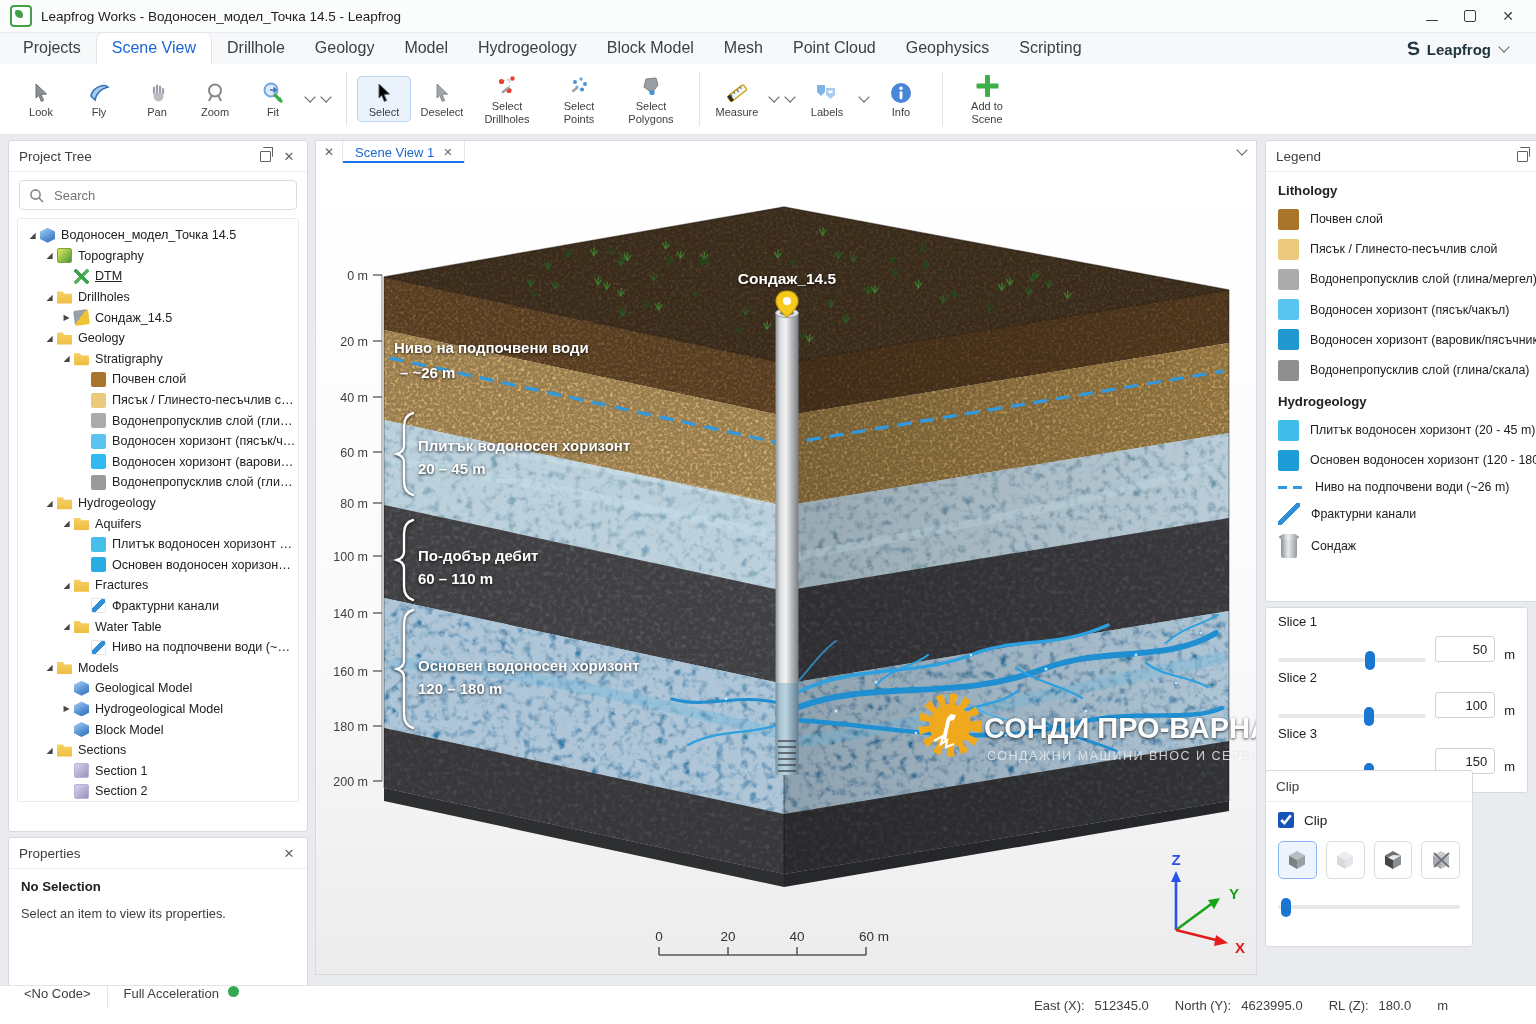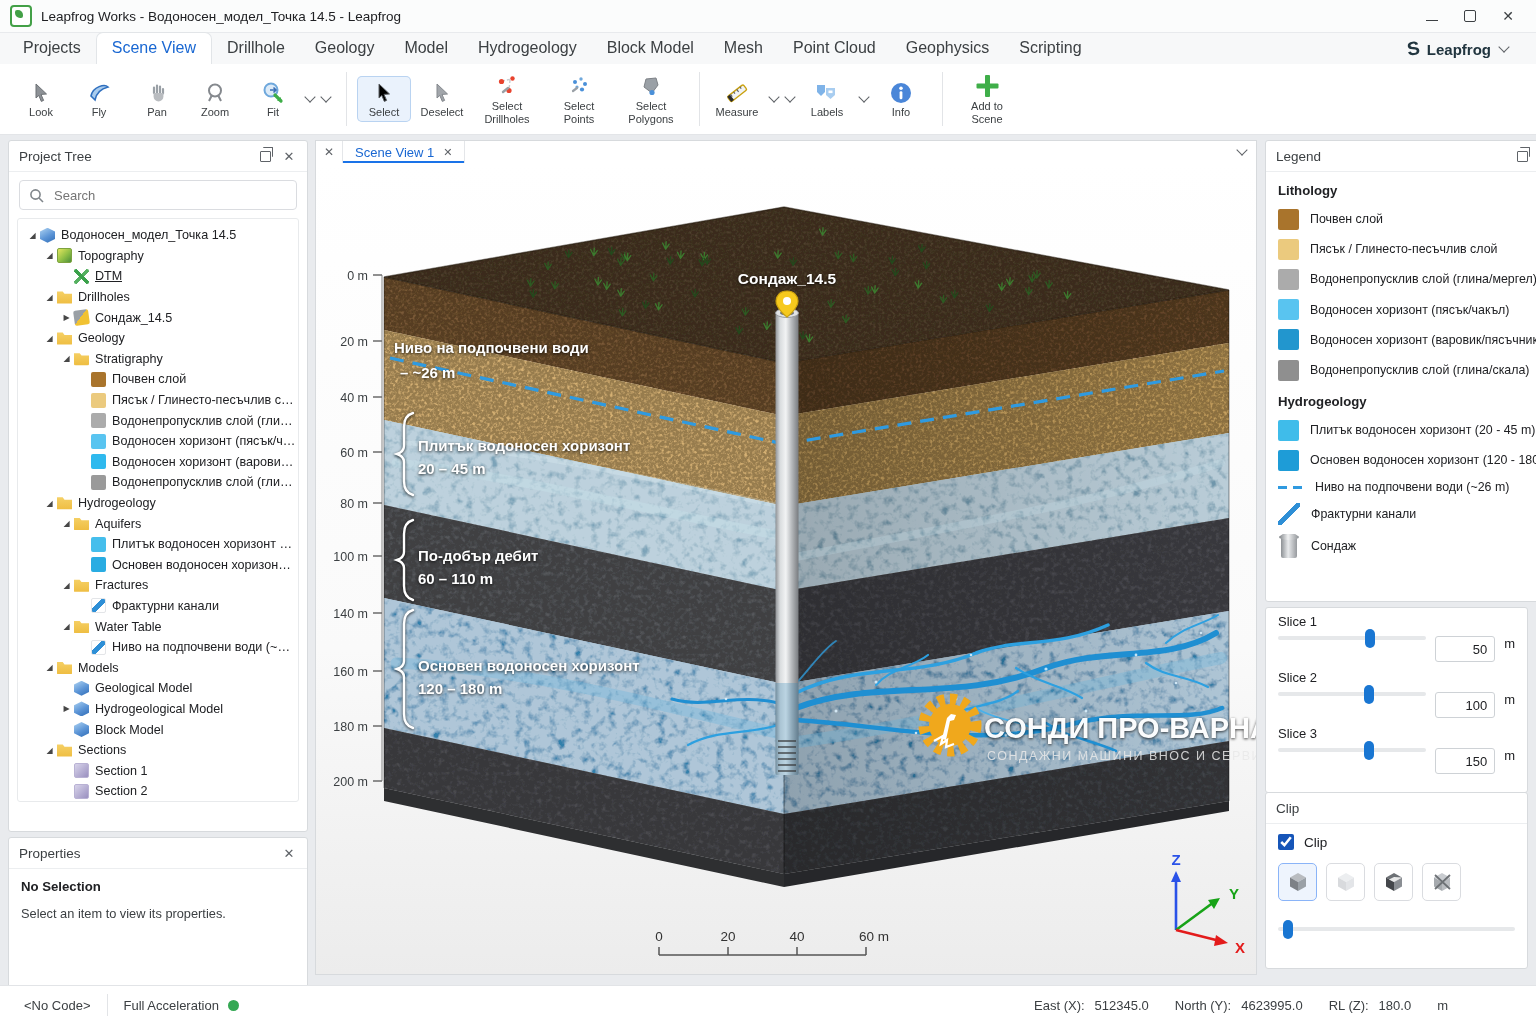--- a/index.html
+++ b/index.html
@@ -63,33 +63,33 @@
   .lhead{font-weight:700;font-size:13.2px;color:#202124;margin:9px 0 6px}
   .lbody{padding:2px 12px;font-size:12.4px}
   .lrow{display:flex;align-items:center;gap:11px;padding:4.6px 0;color:#202124;white-space:nowrap}
   .lsw{width:21px;height:21px;border-radius:2px;flex:none}
   .ldash{width:26px;flex:none;height:3px;background:repeating-linear-gradient(90deg,#2f9ae0 0 9px,transparent 9px 15px)}
   .lline{width:22px;height:22px;flex:none;background:linear-gradient(135deg,transparent 42%,#2e8fd6 42%,#2e8fd6 58%,transparent 58%)}
   .lwell{width:16px;height:24px;flex:none;background:linear-gradient(90deg,#8d9195,#e8eaec 45%,#979a9e);border-radius:3px 3px 2px 2px;position:relative;margin:0 3px}
   .lwell:before{content:"";position:absolute;left:-2px;top:0;right:-2px;height:6px;background:linear-gradient(90deg,#7e8286,#f0f1f2 45%,#8d9195);border-radius:50%}
   .srow{padding:6px 12px 2px;font-size:13px}
   .srow .slab{margin-bottom:7px}
-  .sline{display:flex;align-items:flex-start;gap:9px}
+  .sline{display:flex;align-items:flex-end;gap:9px}
   input[type=range]{-webkit-appearance:none;appearance:none;flex:1;height:4px;background:#e6e8ea;border-radius:2px;outline:none;margin:0}
   input[type=range]::-webkit-slider-thumb{-webkit-appearance:none;appearance:none;width:10px;height:19px;border-radius:5px;background:#1976d2;border:none}
   .vbox{width:44px;height:24px;border:1px solid #ced2d6;border-radius:3px;display:flex;align-items:center;justify-content:flex-end;padding:0 7px;font-size:13px;background:#fff}
   .unit{font-size:13px;color:#202124}
   .clipbody{padding:10px 12px}
   .ckrow{display:flex;align-items:center;gap:10px;font-size:13.5px;margin-bottom:13px}
   .ckbox{width:16px;height:16px;accent-color:#1655b8;margin:0}
   .cbtns{display:flex;gap:9px;margin-bottom:16px}
   .cbtn{width:37px;height:36px;border:1px solid #dadce0;border-radius:5px;display:flex;align-items:center;justify-content:center;background:#fff;cursor:pointer}
   .cbtn.active{border-color:#8ab4f8;background:#eef4fd}
   
-  .statusbar{position:absolute;left:0;bottom:0;width:1536px;height:39px;background:#fff;border-top:1px solid #e2e4e7;display:flex;align-items:center;font-size:13px;color:#3c4043;box-sizing:border-box;padding:0 24px}
+  .statusbar{position:absolute;left:0;bottom:0;width:1536px;height:39px;background:#fff;border-top:1px solid #e2e4e7;display:flex;font-size:13px;color:#3c4043;box-sizing:border-box;padding:0 24px}
   .ssep{width:1px;height:22px;background:#e2e4e7;margin:0 16px}
   .gdot{width:11px;height:11px;border-radius:50%;background:#34a853;margin-left:9px}
   .sright{margin-left:auto;display:flex;align-items:center;gap:10px;padding-right:64px}
   .sright .lab{color:#3c4043}
   .sright .val{margin-right:16px}
 </style>
 </head>
 <body>
 
 <div class="titlebar">
@@ -807,21 +807,21 @@
         <div class="slab">Slice 3</div>
         <div class="sline">
           <input type="range" min="0" max="100" value="62" style="">
           <div class="vbox">150</div>
           <span class="unit">m</span>
         </div>
       </div>
     </div>
 </div>
 
-<div class="panel" style="left:1265px;top:792px;width:263px;height:177px">
+<div class="panel" style="left:1265px;top:770px;width:208px;height:177px">
   <div class="phead">
       <span>Clip</span>
     </div>
   <div class="clipbody">
     <label class="ckrow">
       <input type="checkbox" class="ckbox" checked="" style="">
       <span>Clip</span>
     </label>
     <div class="cbtns">
       <div class="cbtn active">

